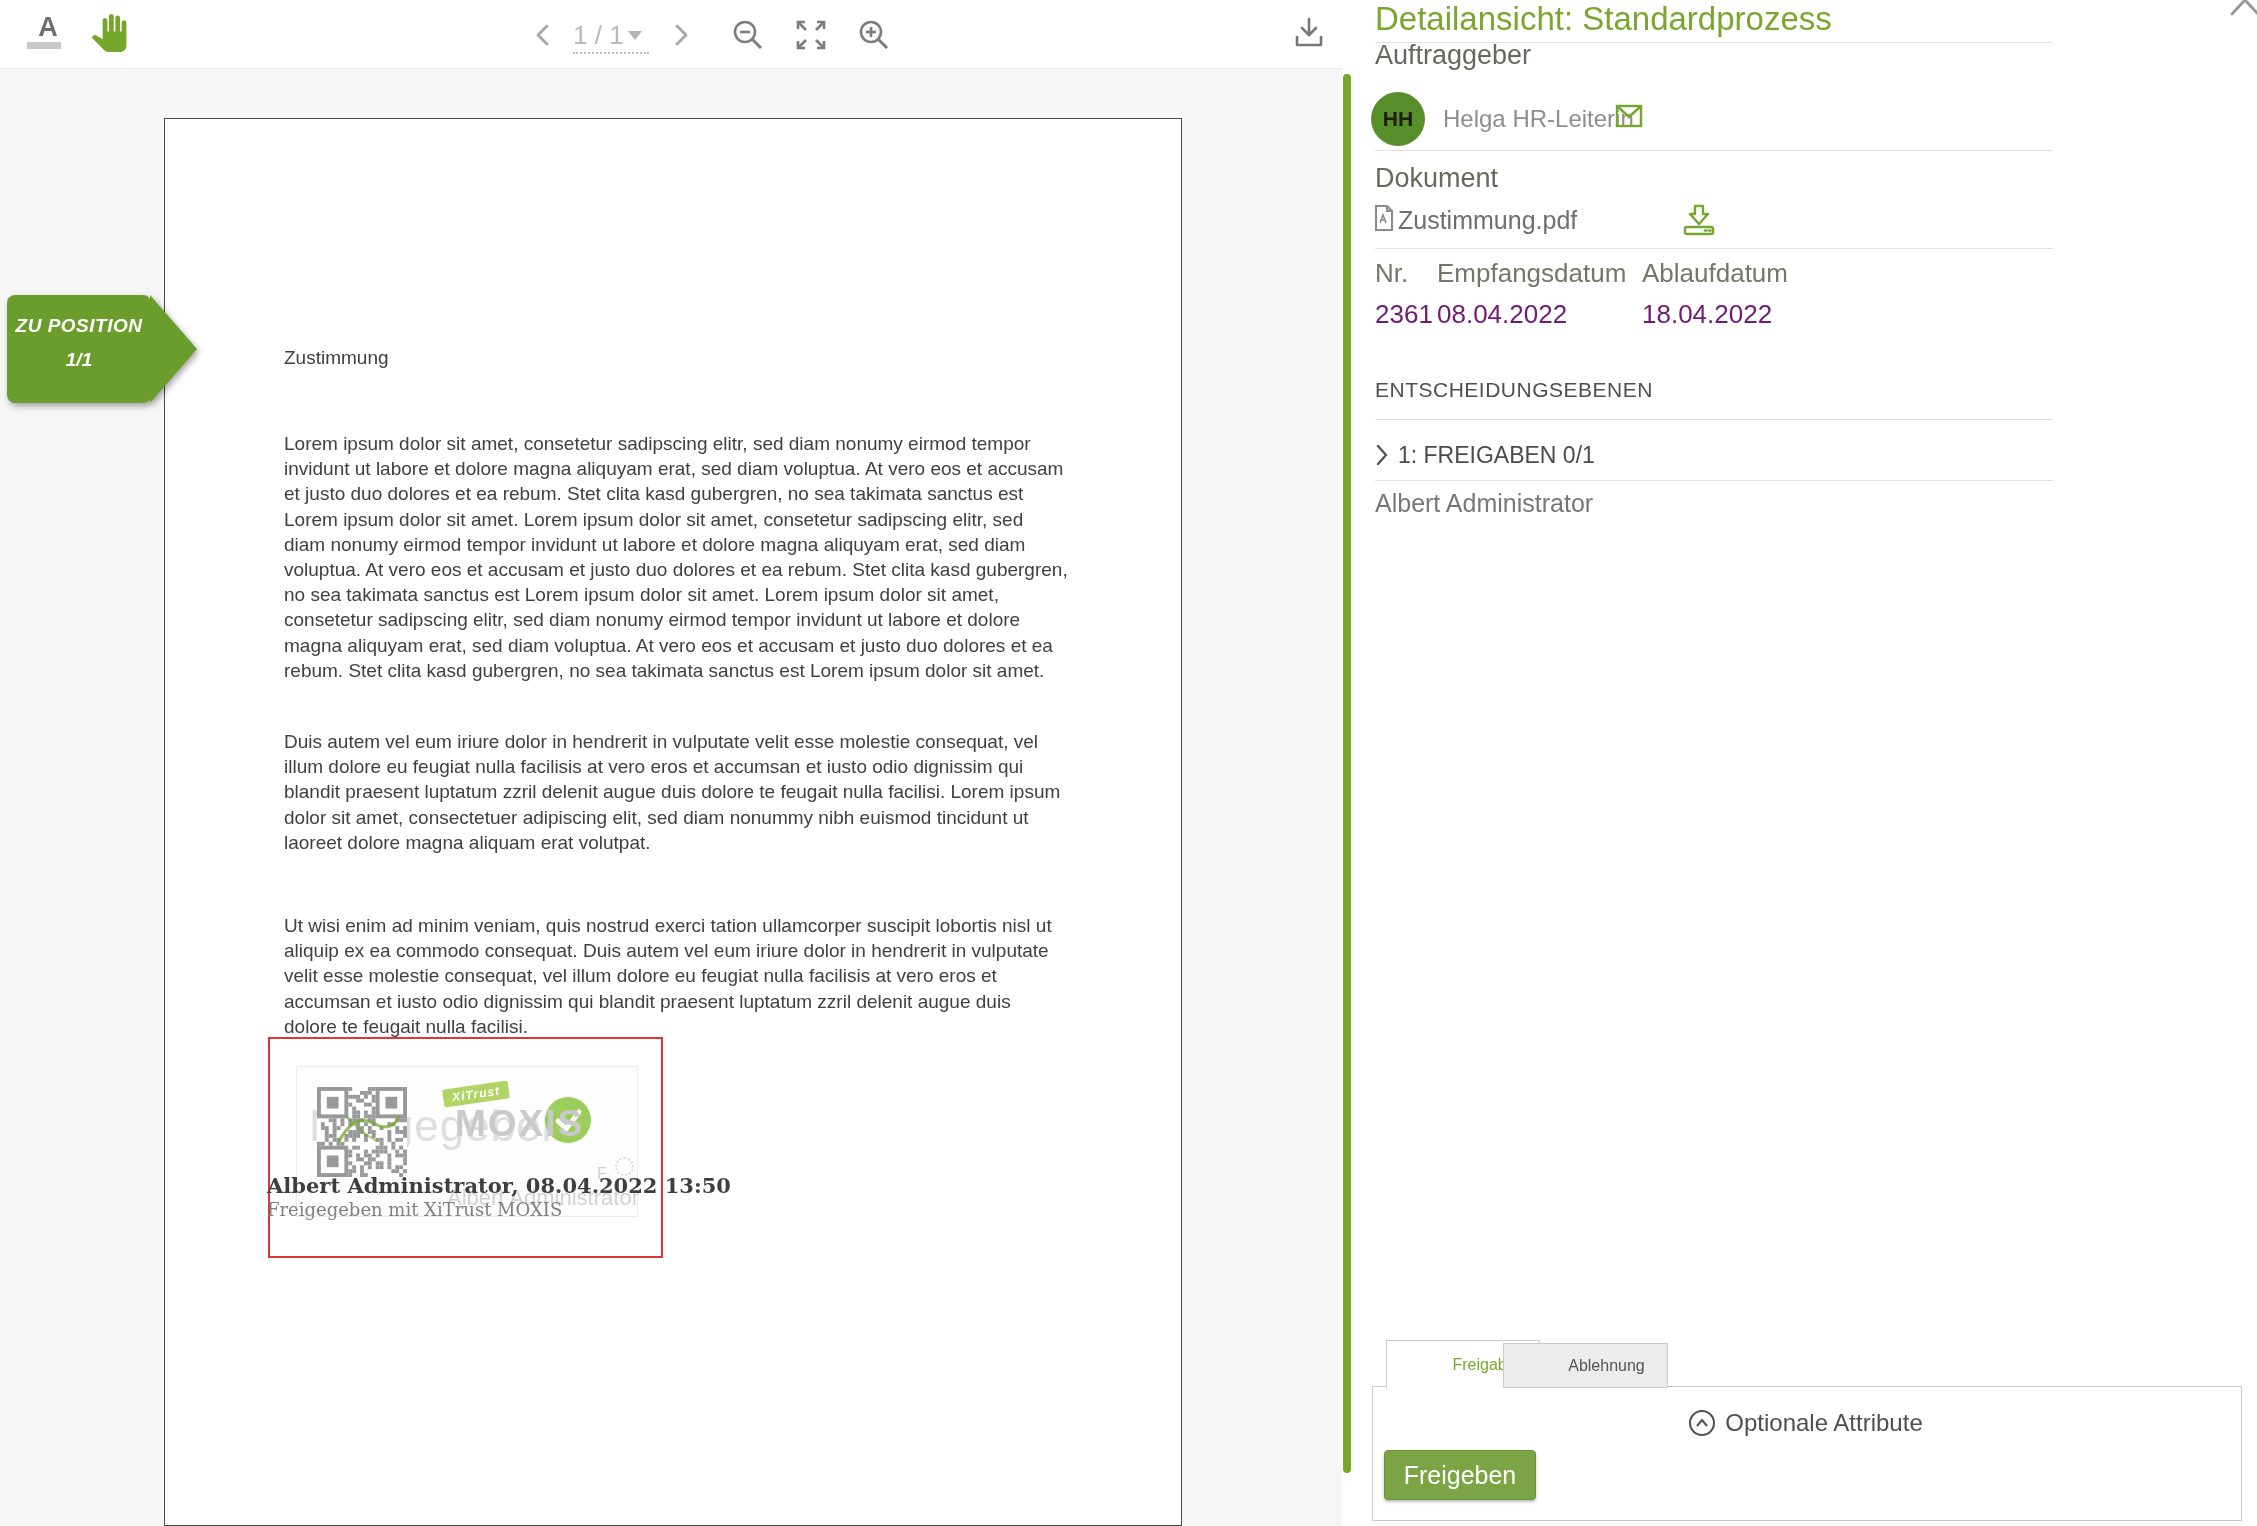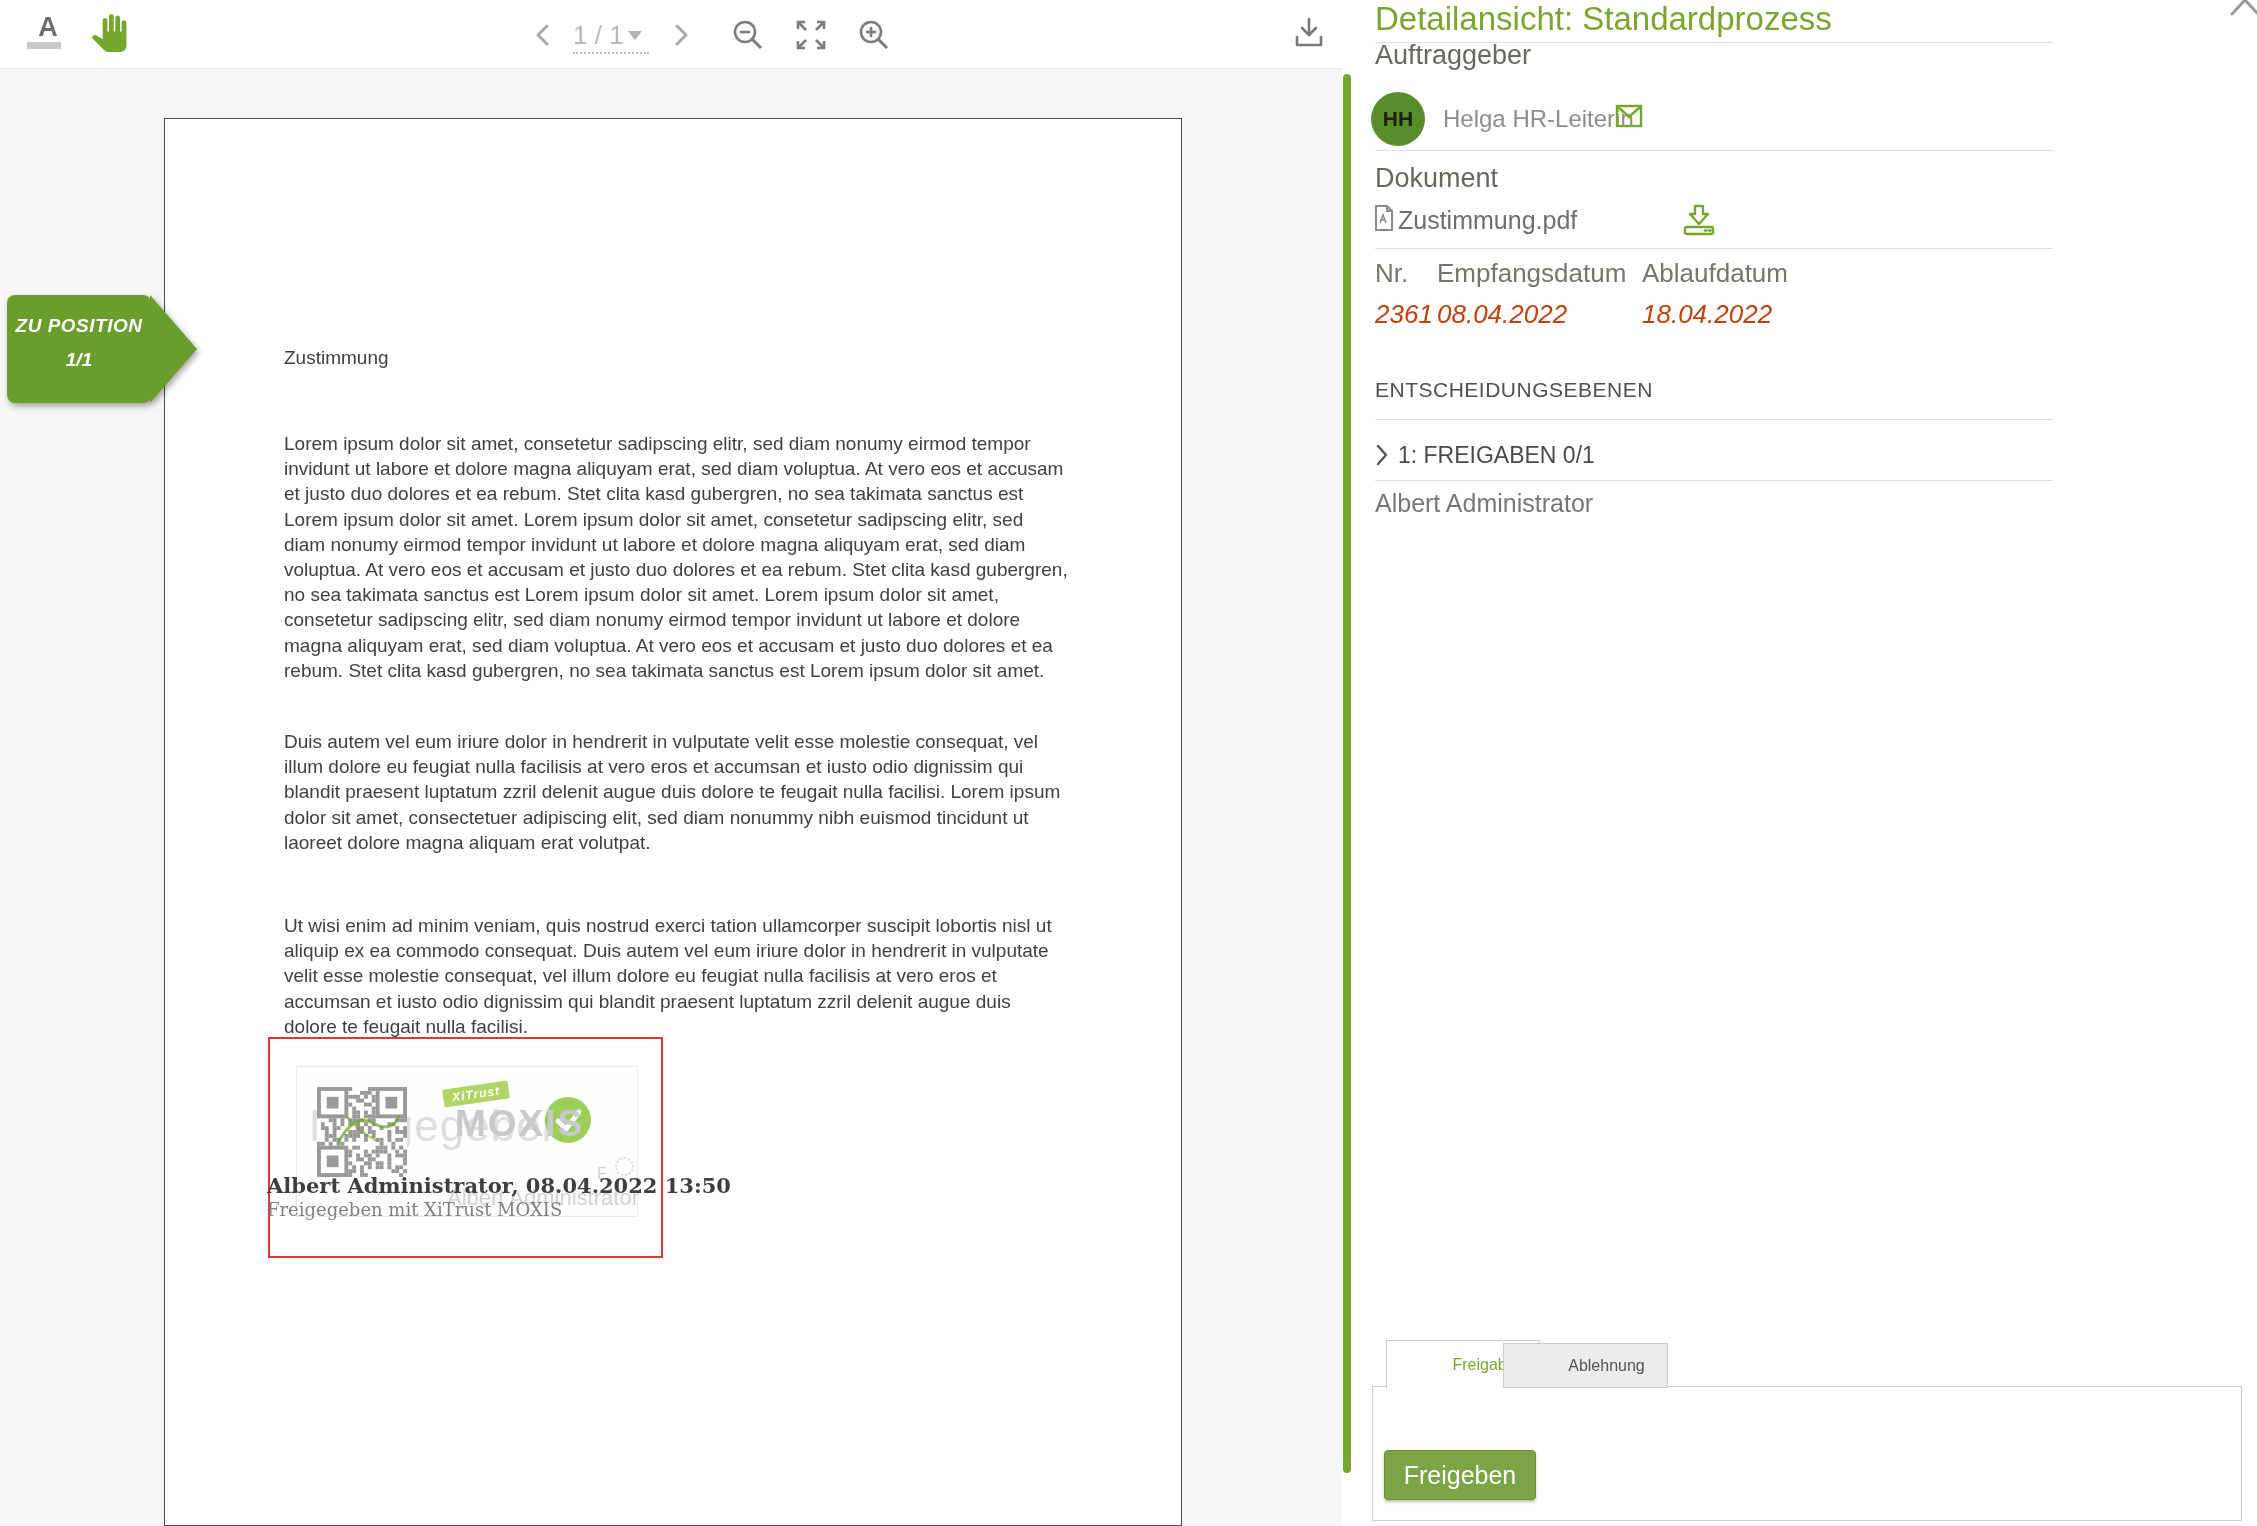--- a/index.html
+++ b/index.html
@@ -53,21 +53,21 @@
   
   #panel{left:1352px;top:0;width:791px;height:1526px;background:#ffffff;}
   .panel-title{left:23px;top:0px;font-size:33px;color:#7aa62f;}
   .divider{left:23px;width:678px;border-top:1px solid #e0e0e0;}
   .sec-heading{left:23px;font-size:27px;color:#68685f;}
   .avatar{left:19px;top:92px;width:54px;height:54px;border-radius:50%;background:#588e29;
           color:#1d1d10;font-weight:bold;font-size:21px;display:flex;align-items:center;justify-content:center;}
   .client-name{left:91px;top:105px;font-size:24px;color:#8d8d8d;}
   .file-name{left:46px;top:206px;font-size:25px;color:#6e6e6e;}
   .meta-h{top:258px;font-size:26px;color:#75756a;}
-  .meta-v{top:299px;font-size:26px;color:#c2410c;font-style:italic;}
+  .meta-v{top:299px;font-size:26px;color:#701a75;}
   .ebenen-heading{left:23px;top:378px;font-size:21px;color:#4f4f4f;letter-spacing:.5px;}
   .level-label{left:46px;top:442px;font-size:23px;color:#4a4a4a;}
   .assignee{left:23px;top:489px;font-size:25px;color:#777777;}
 
   
   #action-box{left:20px;top:1386px;width:868px;height:133px;border:1px solid #cbcbcb;background:#ffffff;}
   .tab{display:flex;align-items:center;justify-content:center;font-size:16px;cursor:pointer;padding-left:42px;}
   #tab-freigabe{left:34px;top:1340px;width:110px;height:47px;background:#ffffff;border:1px solid #cbcbcb;border-bottom:none;color:#76a72d;z-index:2;}
   #tab-ablehnung{left:151px;top:1343px;width:121px;height:43px;background:#ececec;border:1px solid #cbcbcb;color:#555555;z-index:2;}
   #optional-row{left:20px;top:1408px;width:868px;height:30px;display:flex;align-items:center;justify-content:center;gap:10px;cursor:pointer;}
@@ -390,20 +390,28 @@
     </svg>
     <div class="abs level-label">1: FREIGABEN 0/1</div>
     <div class="abs divider" style="top:480px;"></div>
 
     <div class="abs assignee">Albert Administrator</div>
 
     <div id="action-box" class="abs"></div>
     <div id="tab-freigabe" class="abs tab">Freigabe</div>
     <div id="tab-ablehnung" class="abs tab">Ablehnung</div>
 
+    <div id="optional-row" class="abs">
+      <span class="circle-chevron">
+        <svg width="14" height="10" viewBox="0 0 14 10">
+            <polyline points="2,8 7,2 12,8" fill="none" stroke="#4f4f4f" stroke-width="2"></polyline>
+          </svg>
+      </span>
+      <span class="optional-label">Optionale Attribute</span>
+    </div>
 
     <div id="approve-btn" class="abs">Freigeben</div>
 
     <svg id="panel-collapse" class="abs" width="38" height="26" viewBox="0 0 38 26">
       <polyline points="6,22 19,8 32,22" fill="none" stroke="#9a9a9a" stroke-width="3" stroke-linecap="round"></polyline>
     </svg>
   </div>
 </div>
 
 </body></html>

